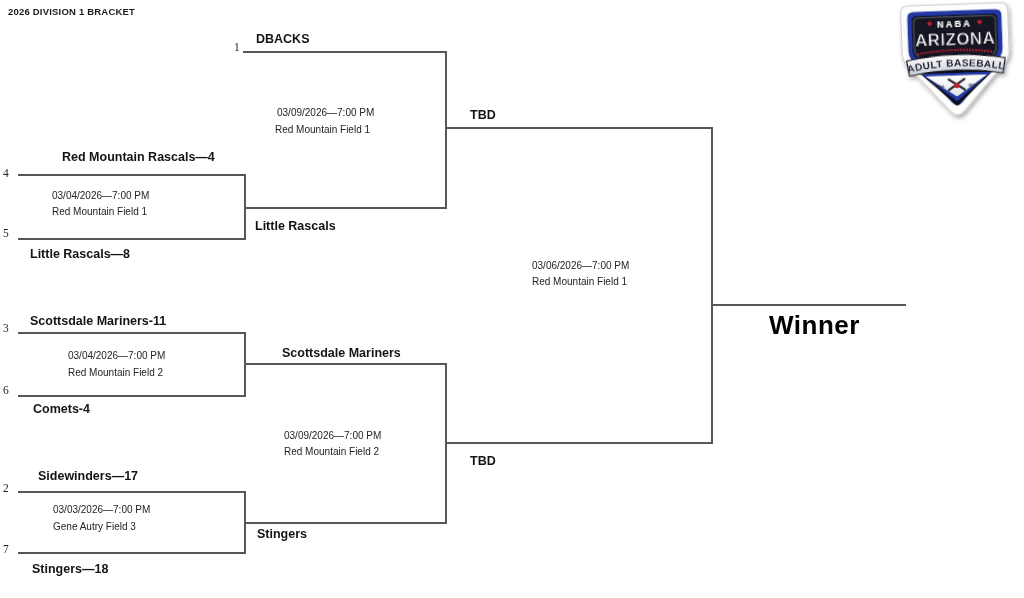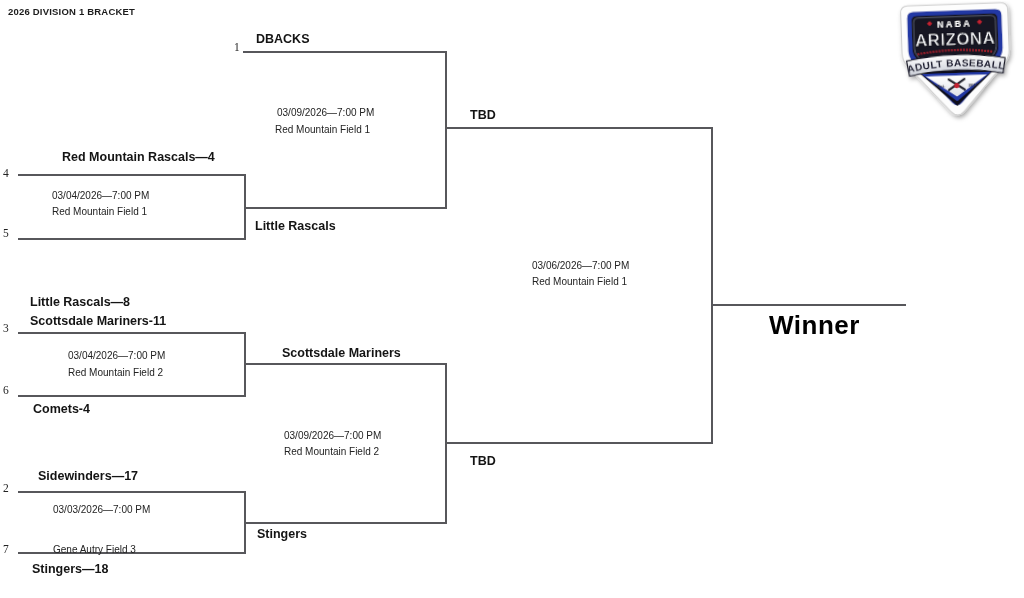--- a/index.html
+++ b/index.html
@@ -72,37 +72,37 @@
   <div class="seed" style="left:234px;top:41px;">1</div>
   <div class="seed" style="left:3px;top:167px;">4</div>
   <div class="seed" style="left:3px;top:227px;">5</div>
   <div class="seed" style="left:3px;top:322px;">3</div>
   <div class="seed" style="left:3px;top:384px;">6</div>
   <div class="seed" style="left:3px;top:482px;">2</div>
   <div class="seed" style="left:3px;top:543px;">7</div>
 
   <div class="team" style="left:256px;top:32px;">DBACKS</div>
   <div class="team" style="left:38px;top:150px;padding-left:24px;">Red Mountain Rascals—4</div>
-  <div class="team" style="left:30px;top:247px;margin-top:48px;">Little Rascals—8</div>
+  <div class="team" style="left:30px;top:247px;">Little Rascals—8</div>
   <div class="team" style="left:255px;top:219px;">Little Rascals</div>
   <div class="team" style="left:30px;top:314px;">Scottsdale Mariners-11</div>
   <div class="team" style="left:33px;top:402px;">Comets-4</div>
   <div class="team" style="left:258px;top:346px;margin-left:24px;">Scottsdale Mariners</div>
   <div class="team" style="left:38px;top:469px;">Sidewinders—17</div>
   <div class="team" style="left:32px;top:562px;">Stingers—18</div>
   <div class="team" style="left:257px;top:527px;">Stingers</div>
   <div class="team" style="left:470px;top:108px;">TBD</div>
   <div class="team" style="left:470px;top:454px;">TBD</div>
 
   <div class="info" style="left:52px;top:190px;">03/04/2026—7:00 PM</div>
   <div class="info" style="left:52px;top:206px;">Red Mountain Field 1</div>
   <div class="info" style="left:68px;top:350px;">03/04/2026—7:00 PM</div>
   <div class="info" style="left:68px;top:367px;">Red Mountain Field 2</div>
   <div class="info" style="left:53px;top:504px;text-align:right;">03/03/2026—7:00 PM</div>
-  <div class="info" style="left:53px;top:544px;">Gene Autry Field 3</div>
+  <div class="info" style="left:53px;top:521px;">Gene Autry Field 3</div>
   <div class="info" style="left:277px;top:107px;">03/09/2026—7:00 PM</div>
   <div class="info" style="left:275px;top:124px;">Red Mountain Field 1</div>
   <div class="info" style="left:284px;top:430px;">03/09/2026—7:00 PM</div>
   <div class="info" style="left:284px;top:446px;">Red Mountain Field 2</div>
   <div class="info" style="left:532px;top:260px;">03/06/2026—7:00 PM</div>
   <div class="info" style="left:532px;top:276px;">Red Mountain Field 1</div>
 
   <div class="champion">Winner</div>
 
   <div class="logo-box">

